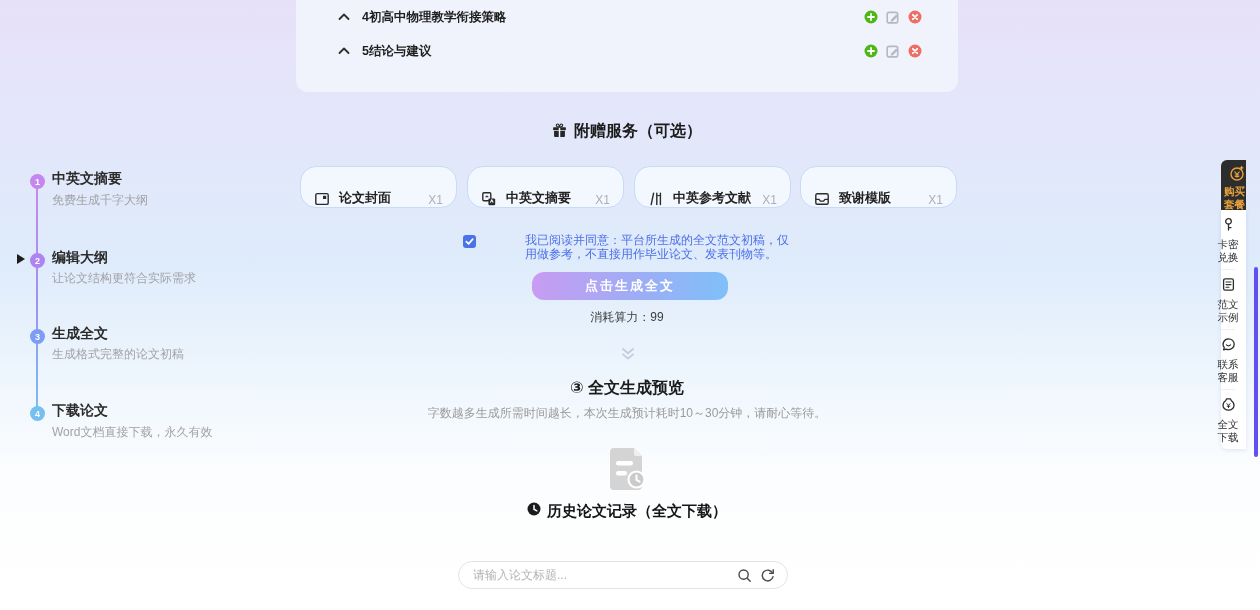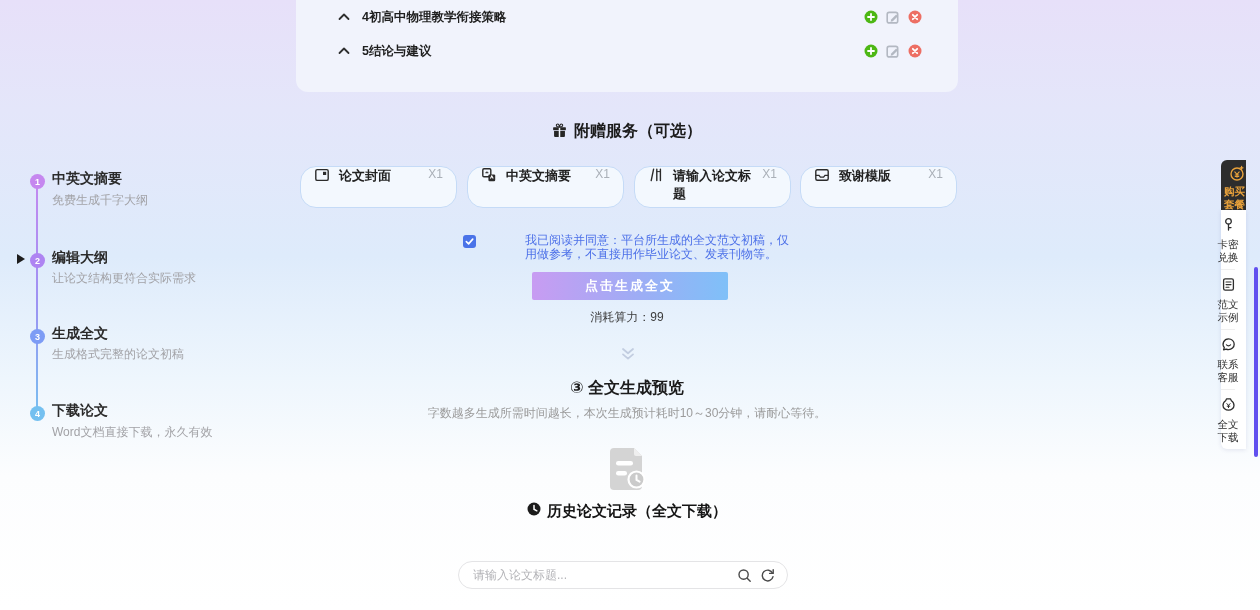--- a/index.html
+++ b/index.html
@@ -30,35 +30,35 @@
   .step-sub { position:absolute; left:52px; font-size:12px; color:#a2a2a6; white-space:nowrap; }
   .ss1 { top:192px; } .ss2 { top:270px; } .ss3 { top:346px; } .ss4 { top:424px; }
   .step-arrow { position:absolute; left:17px; top:254px; width:0; height:0;
     border-top:5px solid transparent; border-bottom:5px solid transparent; border-left:8px solid #1d1d1d; }
 
   
   .services-heading { position:absolute; left:296px; top:122px; width:662px; height:20px;
     display:flex; align-items:flex-end; justify-content:center; gap:7px; }
   .services-heading .txt { font-size:16px; font-weight:bold; color:#1c1c1c; }
   .card { position:absolute; top:166px; width:157px; height:42px; background:#f3f8fe;
-    border:1px solid #c5dbf7; border-radius:16px; display:flex; align-items:flex-start; cursor:pointer; }
+    border:1px solid #c5dbf7; border-radius:16px; display:flex; align-items:flex-end; cursor:pointer; }
   .card.c0 { left:300px; } .card.c1x { left:467px; } .card.c2x { left:634px; } .card.c3x { left:800px; }
   .card .cicon { margin-left:13px; display:flex; }
   .card .clabel { margin-left:9px; font-size:13px; font-weight:bold; color:#222; }
   .card .ccount { margin-left:auto; margin-right:13px; font-size:12px; color:#aab0b8; }
 
   
   .agreement { position:absolute; left:463px; top:234px; width:332px; display:flex;gap:43px; }
   .checkbox { width:13px; height:13px; margin-top:1px; border-radius:3px; background:#4a73e8;
     display:flex; align-items:center; justify-content:center; flex:none; cursor:pointer; }
   .agree-text { margin-left:6px; font-size:12px; line-height:13.5px; color:#4b6fe8; word-break:break-all; }
 
   
   .generate-btn { position:absolute; left:532px; top:272px; width:196px; height:28px; border:none;
-    border-radius:2px; background:linear-gradient(90deg,#c89df2 0%,#c89cf2 0%,#9dadf5 55%,#7fc0f8 100%);
+    border-radius:12px; background:linear-gradient(90deg,#c89df2 0%,#c89cf2 0%,#9dadf5 55%,#7fc0f8 100%);
     color:#fff; font-size:13px; font-weight:bold; letter-spacing:2px; cursor:pointer;
     font-family:"Liberation Sans","DejaVu Sans",sans-serif; }
   .cost { position:absolute; left:296px; top:309px; width:662px; text-align:center; font-size:12px; color:#3c3c3c; }
   .dbl-chev { position:absolute; left:621px; top:347px; }
 
   
   .preview-heading { position:absolute; left:296px; top:378px; width:662px; text-align:center;
     font-size:16px; font-weight:bold; color:#1c1c1c; }
   .preview-note { position:absolute; left:296px; top:405px; width:662px; text-align:center;
     font-size:12px; color:#9b9b9b; }
@@ -204,21 +204,21 @@
     <span class="ccount">X1</span>
   </div>
   <div class="card c2x">
     <span class="cicon">
       <svg width="16" height="16" viewBox="0 0 16 16">
           <path d="M5.6 2.2 L3.2 13.6" stroke="#2b2b2b" stroke-width="1.4" fill="none" stroke-linecap="round"></path>
           <path d="M8.8 2.2 V13.6 M12.4 2.2 V13.6" stroke="#2b2b2b" stroke-width="1.4" stroke-linecap="round"></path>
           <path d="M8.8 4.6 h3.6" stroke="#2b2b2b" stroke-width="1"></path>
         </svg>
     </span>
-    <span class="clabel">请输入论文标题</span>
+    <span class="clabel">中英参考文献</span>
     <span class="ccount">X1</span>
   </div>
   <div class="card c3x">
     <span class="cicon">
       <svg width="16" height="16" viewBox="0 0 16 16">
           <rect x="1.8" y="2.8" width="12.4" height="10.4" rx="1.5" fill="none" stroke="#2b2b2b" stroke-width="1.4"></rect>
           <path d="M1.8 8.4 H5 L6.4 10.2 H9.6 L11 8.4 H14.2" stroke="#2b2b2b" stroke-width="1.3" fill="none"></path>
         </svg>
     </span>
     <span class="clabel">致谢模版</span>

